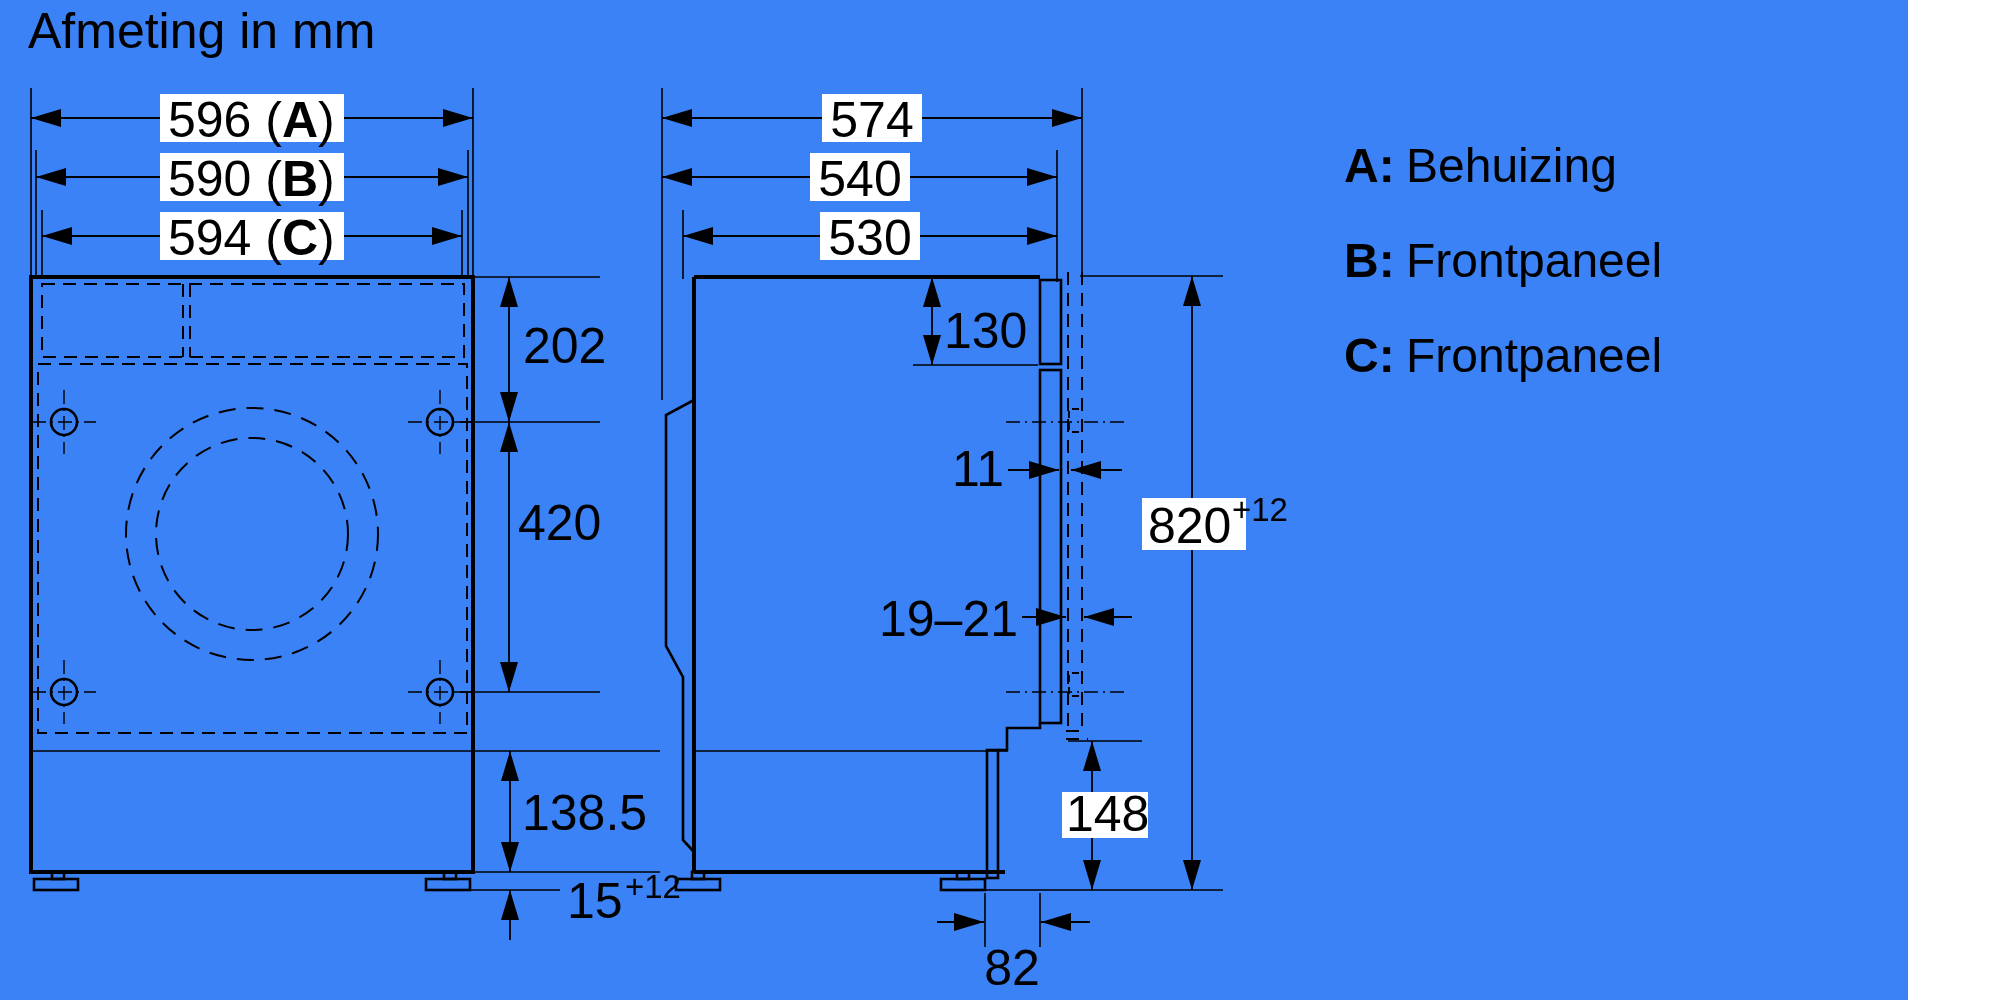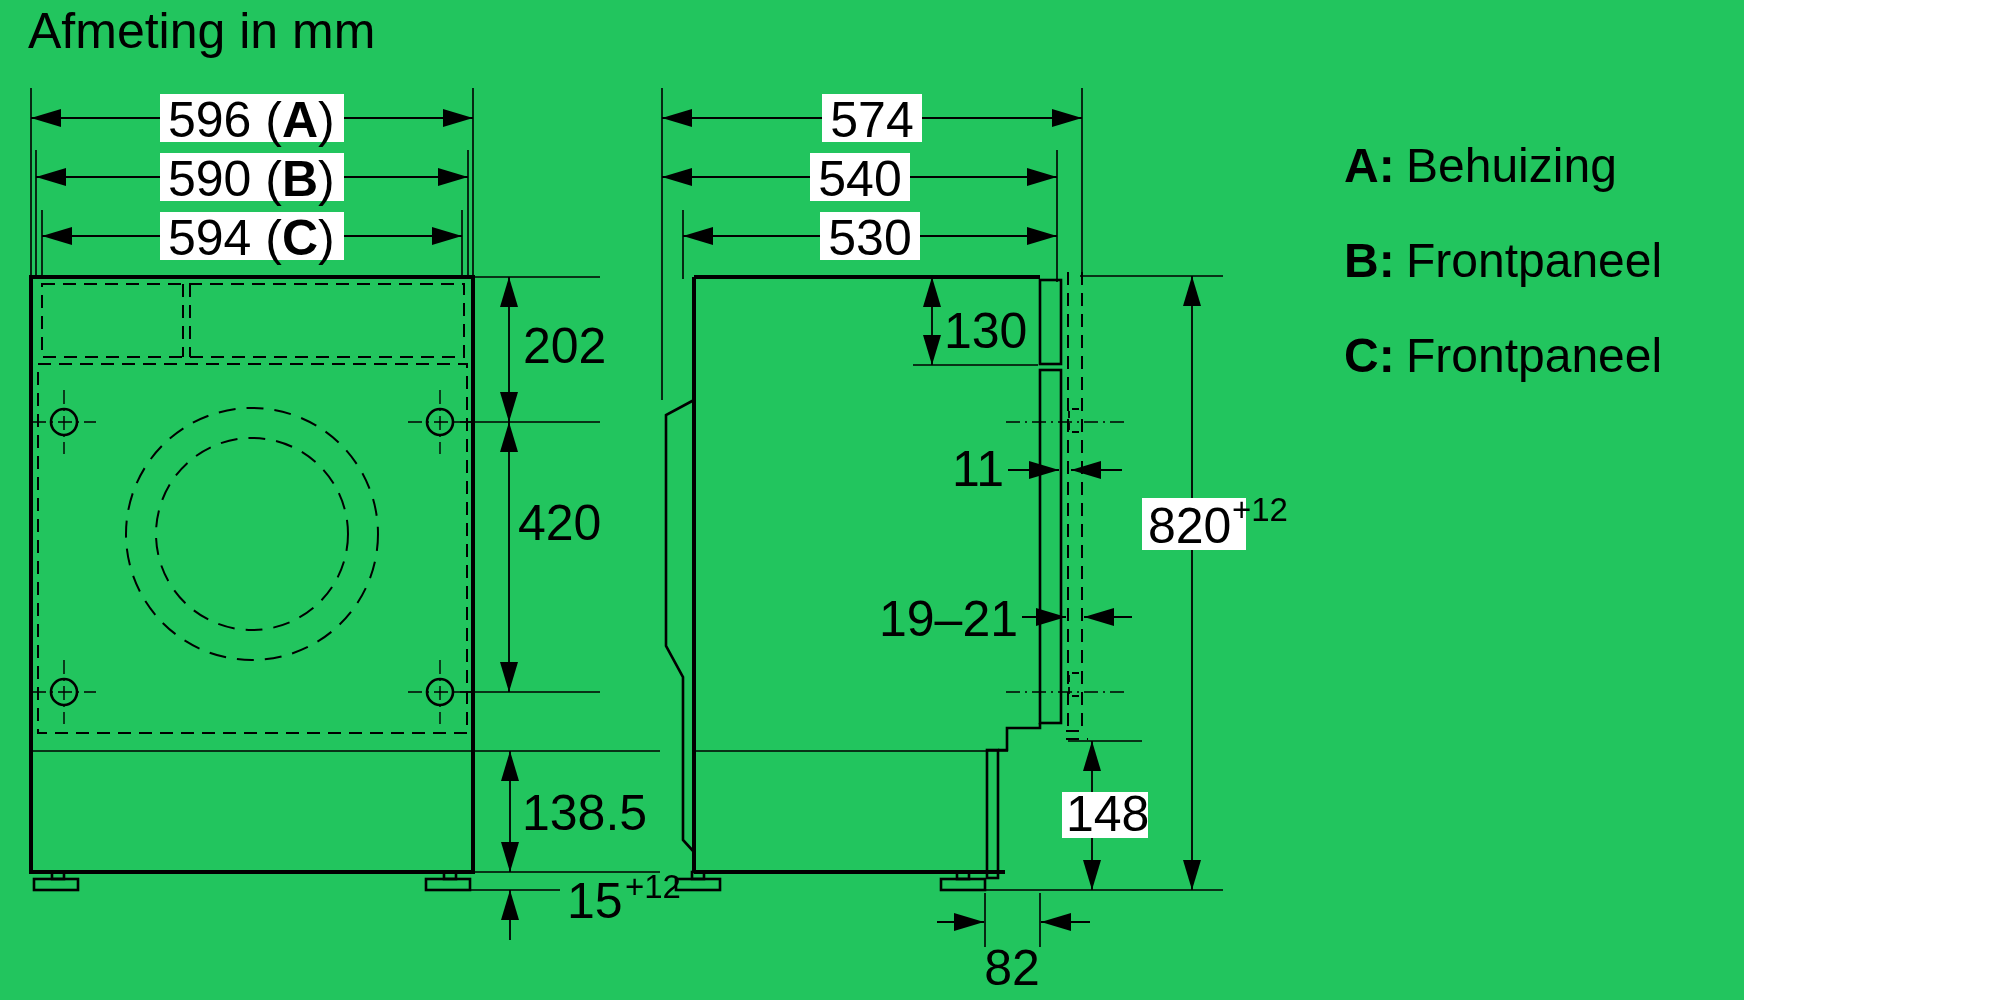--- a/index.html
+++ b/index.html
@@ -1,16 +1,16 @@
 <!DOCTYPE html>
 <html><head>
 <meta charset="utf-8">
 <style>
   html,body{margin:0;padding:0;background:#fff;}
-  .stage{position:relative;width:1744px;height:1000px;background:#22c55e;overflow:hidden;}
+  .stage{position:relative;width:1908px;height:1000px;background:#3b82f6;overflow:hidden;}
   svg{display:block;}
   text{font-family:"Liberation Sans","DejaVu Sans",sans-serif;fill:#000;}
   .dimtxt{font-size:50px;}
   .suptxt{font-size:33px;}
   .titletxt{font-size:50px;}
   .legkey{font-size:48px;font-weight:bold;}
   .leglab{font-size:48px;}
   .boldletter{font-weight:bold;}
   .thick{stroke:#000;stroke-width:4;fill:none;}
   .med{stroke:#000;stroke-width:2.6;fill:none;}

